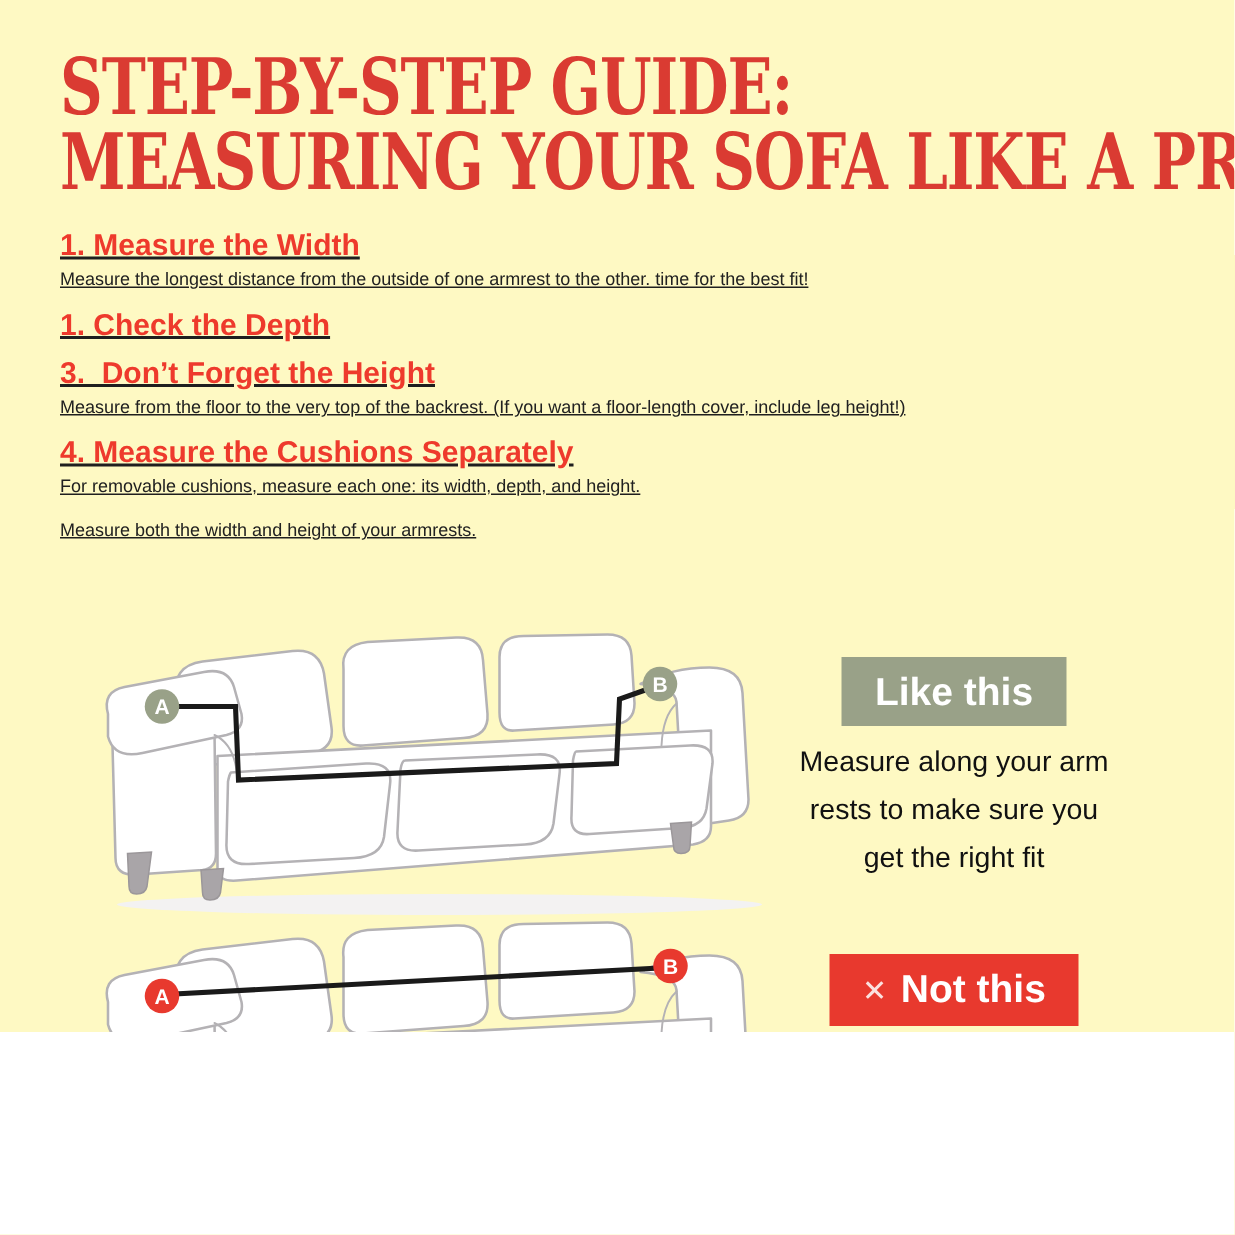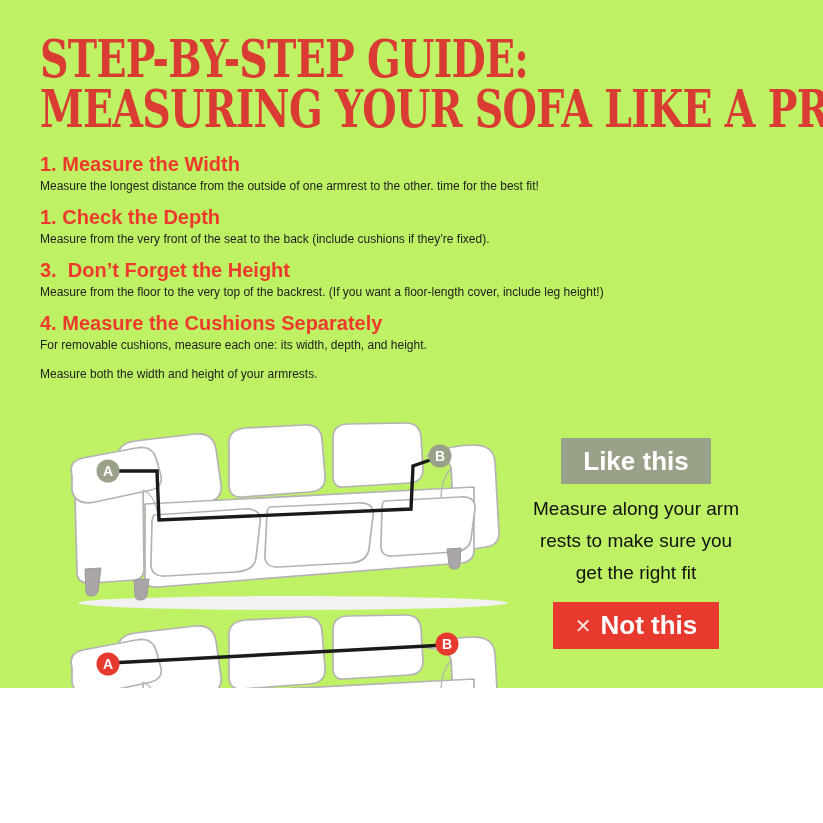--- a/index.html
+++ b/index.html
@@ -1,51 +1,51 @@
 <!DOCTYPE html>
 <html><head>
 <meta charset="utf-8">
 <style>
   html,body{margin:0;padding:0;background:#ffffff;}
   .canvas{
-    position:relative;width:823px;height:688px;background:#bef264;overflow:hidden;
+    position:relative;width:823px;height:688px;background:#fef9c3;overflow:hidden;
     font-family:"Liberation Sans",sans-serif;color:#1f1f1f;
   }
   
   .title{position:absolute;left:40px;top:34px;}
   .title-line{
     font-family:"DejaVu Serif",serif;font-weight:700;font-size:52px;line-height:50px;
     color:#da3b32;letter-spacing:-1px;white-space:nowrap;
     transform:scaleX(0.76);transform-origin:left top;
   }
   
   .steps{position:absolute;left:40px;top:153px;width:770px;}
   .step h3{
     margin:0;font-size:20px;line-height:22px;font-weight:700;color:#ee3a2c;
     white-space:pre-wrap;
   }
   .step p{
     margin:2px 0 0 0;font-size:12px;line-height:19px;color:#212121;white-space:nowrap;
   }
-  .step{margin-bottom:10px;}
+  .step{margin-bottom:10px;text-decoration:underline;}
   
   .sofa-svg{position:absolute;width:492px;height:196px;}
   .sofa-svg.fig1{left:38px;top:419px;}
   .sofa-svg.fig2{left:38px;top:611px;}
   .measure-line{fill:none;stroke:#1a1a1a;stroke-width:3.4;}
   .marker-correct{fill:#99a188;}
   .marker-incorrect{fill:#e8392e;}
   .marker-label{
     font-family:"Liberation Sans",sans-serif;font-weight:700;font-size:14px;fill:#ffffff;
     text-anchor:middle;
   }
   
   .aside{position:absolute;left:520px;width:232px;text-align:center;}
   .aside1{top:438px;}
-  .aside2{top:602px;}
+  .aside2{top:636px;}
   .badge{
     display:inline-block;color:#ffffff;font-weight:700;font-size:26px;line-height:30px;
     padding:8px 22px;margin:0 auto;
   }
   .badge-like{background:#99a188;}
   .badge-not{background:#e8392e;}
   .badge-x{font-weight:400;font-size:20px;opacity:.85;margin-right:9px;vertical-align:1px;}
   .badge-x:empty{display:none;margin:0;}
   .caption{
     margin-top:9px;font-size:19px;line-height:32px;color:#111111;white-space:pre-line;
@@ -61,21 +61,20 @@
     <div class="title-line">MEASURING YOUR SOFA LIKE A PRO</div>
   </header>
 
   <section class="steps">
     <div class="step">
       <h3>1. Measure the Width</h3>
       <p>Measure the longest distance from the outside of one armrest to the other. time for the best fit!</p>
     </div>
     <div class="step">
       <h3>1. Check the Depth</h3>
-      <p>Measure from the very front of the seat to the back (include cushions if they’re fixed).</p>
     </div>
     <div class="step">
       <h3>3.  Don’t Forget the Height</h3>
       <p>Measure from the floor to the very top of the backrest. (If you want a floor-length cover, include leg height!)</p>
     </div>
     <div class="step">
       <h3>4. Measure the Cushions Separately</h3>
       <p>For removable cushions, measure each one: its width, depth, and height.</p>
     </div>
     <div class="step">

